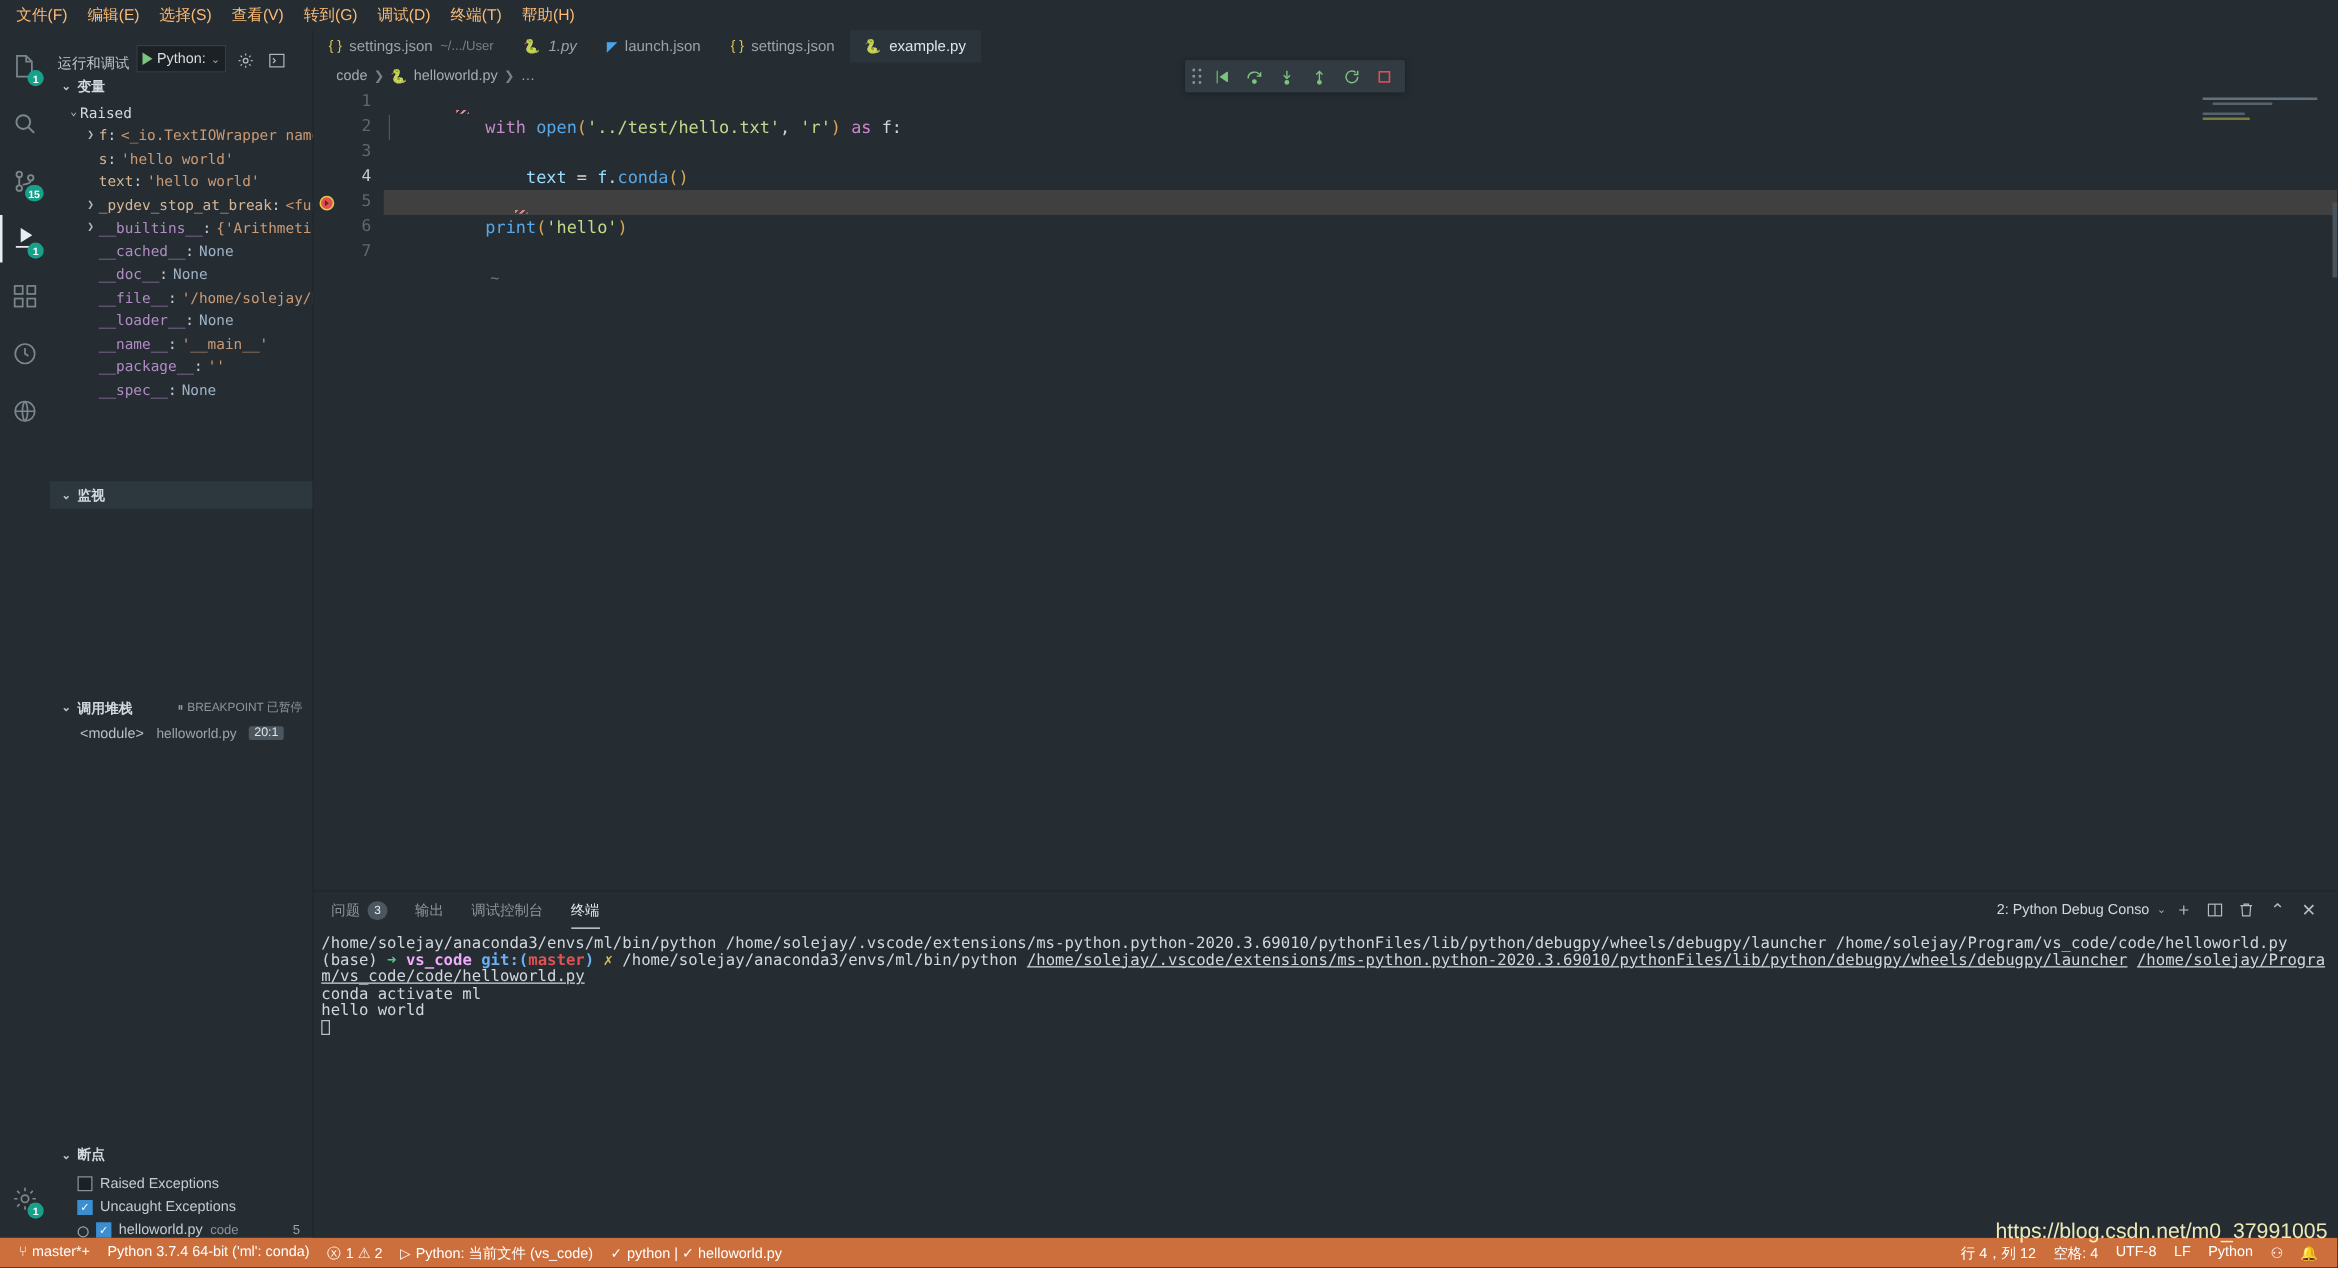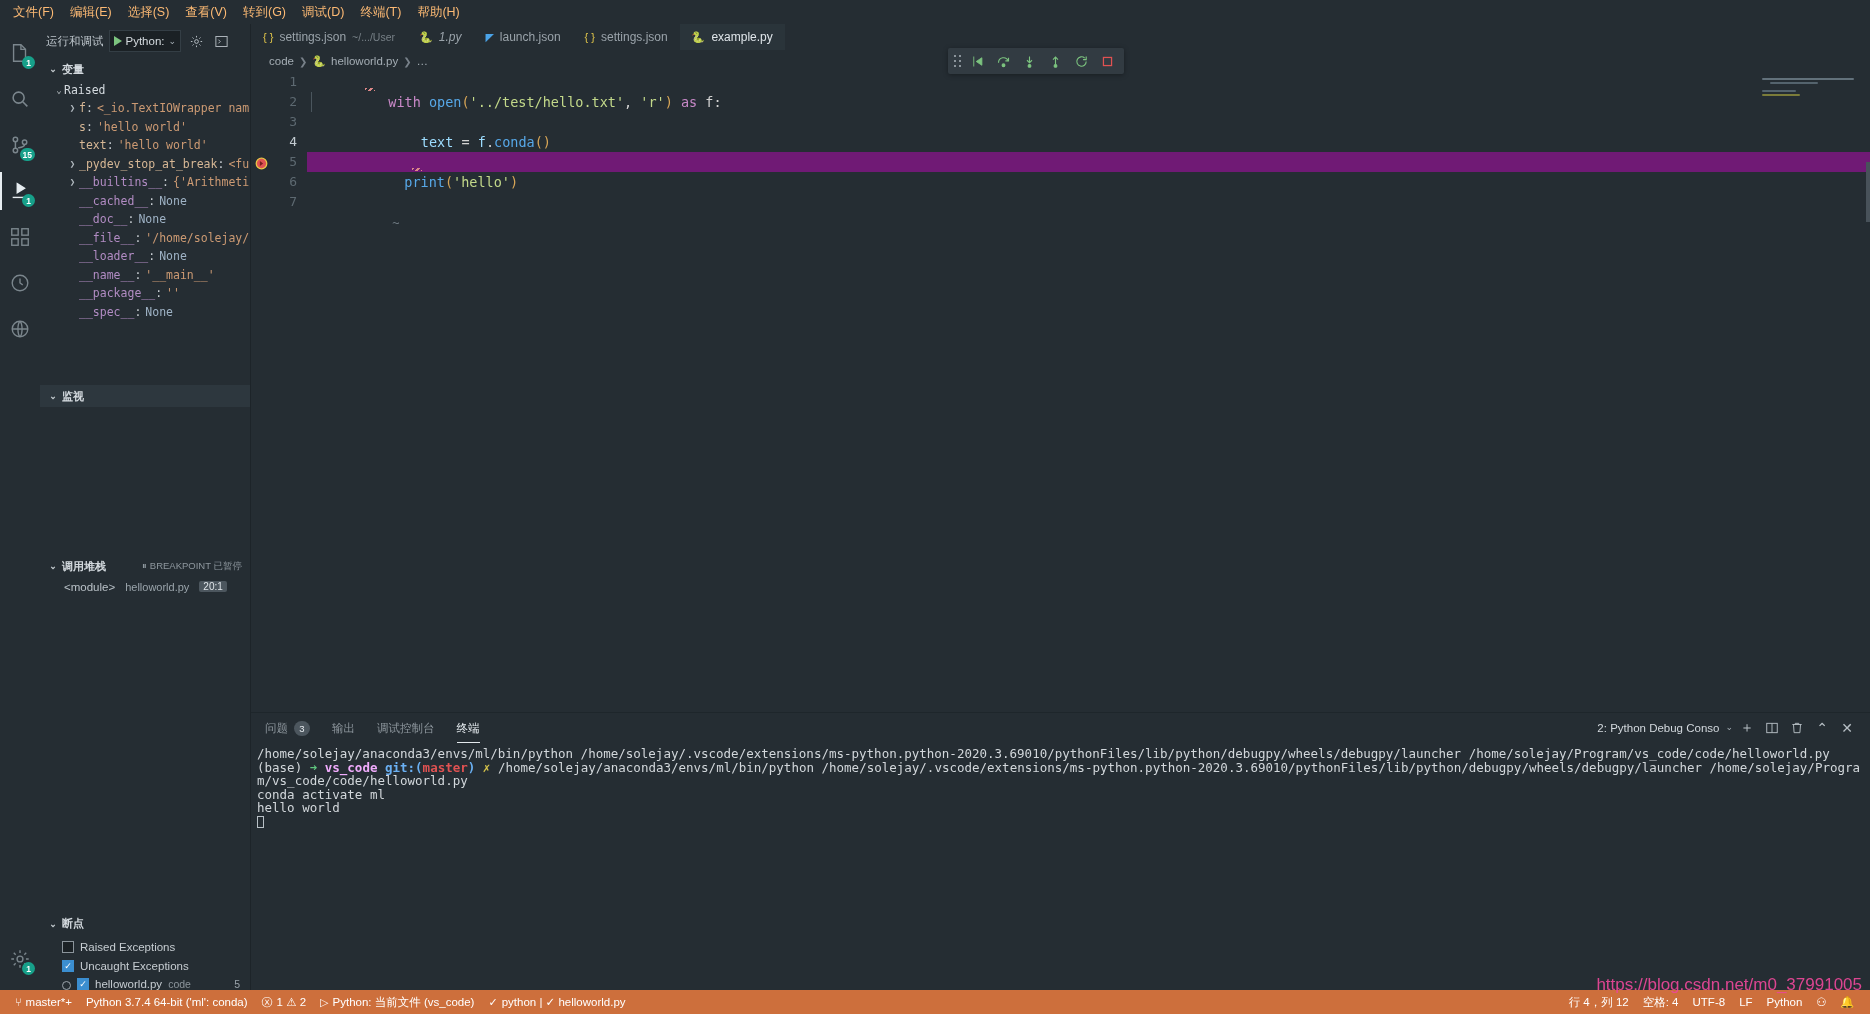--- a/index.html
+++ b/index.html
@@ -51,21 +51,21 @@
   }
   .act-spacer { flex: 1; }
 
   
   .sidebar {
     width: 211px; background: #252d33; flex-shrink: 0;
     display: flex; flex-direction: column; position: relative;
     border-right: 1px solid #1d2429;
   }
   .debug-header {
-    height: 34px; display: flex; align-items: center;
+    height: 34px; display: flex; align-items: flex-end;
     padding: 0 6px; gap: 5px;
   }
   .debug-title {
     font-size: 11.5px; color: #bdc5cb; white-space: nowrap;
   }
   .debug-select {
     display: flex; align-items: center; gap: 4px;
     background: #1b2125; border: 1px solid #343e45;
     height: 22px; padding: 0 4px; font-size: 11.5px; color: #d6dce0;
     cursor: pointer;
@@ -220,21 +220,21 @@
     padding-right: 10px; font-family: "DejaVu Sans Mono", monospace;
     font-size: 13px; color: #5d6971; user-select: none;
   }
   .linenums div { height: 20px; line-height: 20px; }
   .linenums div.cur { color: #c3cbd1; }
   .codelines {
     flex: 1; font-family: "DejaVu Sans Mono", monospace;
     font-size: 13.5px; position: relative; min-width: 0;
   }
   .cline { height: 20px; line-height: 20px; white-space: pre; position: relative; }
-  .cline.hl-exec { background: #701a75; padding-left: 16px; }
+  .cline.hl-exec { background: #404040; }
   .k-kw   { color: #c889c8; }
   .k-fn2  { color: #57a8e8; }
   .k-str  { color: #c3d98a; }
   .k-var  { color: #9cdcfe; }
   .k-op   { color: #d4d4d4; }
   .k-paren{ color: #d8a657; }
   .k-plain{ color: #d4d4d4; }
   .sel { background: #3a4550; }
   .indent-guide {
     position: absolute; left: 4px; top: 20px; height: 20px;
@@ -304,42 +304,42 @@
     flex: 1; padding: 4px 0 0 6px; overflow: hidden;
     font-family: "DejaVu Sans Mono", monospace;
     font-size: 12.5px; line-height: 13.6px; color: #d2d7db;
   }
   .tline { white-space: pre-wrap; word-break: break-all; }
   .t-green  { color: #5fc77f; }
   .t-cyan   { color: #f0abfc; font-weight: bold; }
   .t-blue   { color: #6ab0f3; font-weight: bold; }
   .t-red    { color: #e05252; font-weight: bold; }
   .t-yellow { color: #d7c44a; font-weight: bold; }
-  .t-under  { }
+  .t-under  { text-decoration: underline; }
   .t-cursor {
     display: inline-block; width: 7px; height: 12px;
     border: 1px solid #b8c0c6; vertical-align: -2px;
   }
 
   
   .statusbar {
     height: 24px; background: #cd6f3c; display: flex;
     align-items: center; font-size: 11.5px; color: #fff;
     padding: 0 8px; gap: 0px;
   }
   .sb-item {
     display: flex; align-items: center; gap: 4px;
     padding: 0 7px; height: 24px; cursor: pointer; white-space: nowrap;
   }
   .sb-right { margin-left: auto; display: flex; align-items: center; }
   .sb-ico { font-size: 11px; }
 
   .watermark {
     position: absolute; right: 8px; bottom: 19px;
-    font-size: 17px; color: #ec4899; opacity: .92;
+    font-size: 17px; color: #fef9c3; opacity: .92;
     font-family: "Liberation Sans", sans-serif;
     pointer-events: none; z-index: 50;
   }
 </style>
 </head>
 <body>
 
 <div class="menubar" id="menubar">
     <div class="menu-item">文件(F)</div>
     <div class="menu-item">编辑(E)</div>

